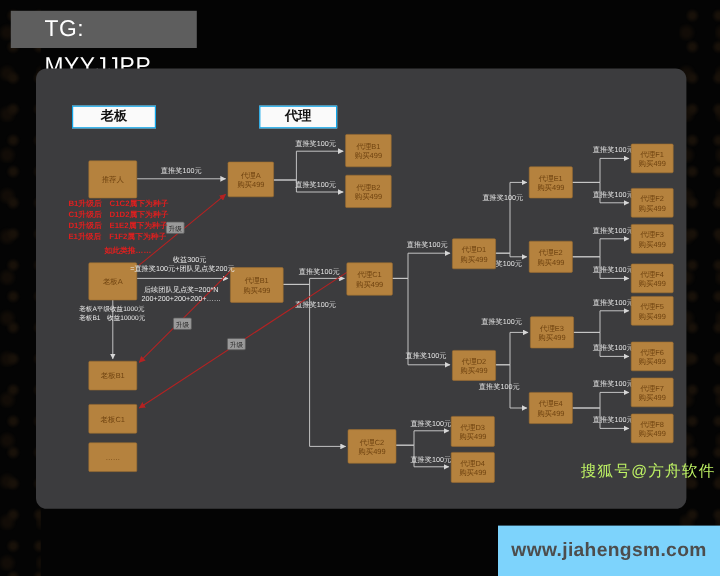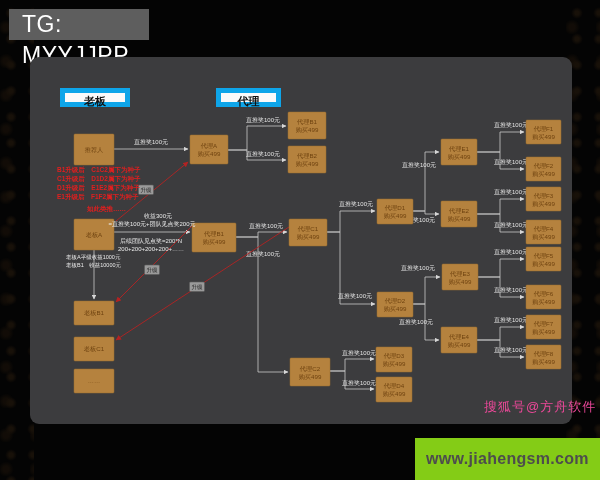--- a/index.html
+++ b/index.html
@@ -12,43 +12,43 @@
     position:absolute;top:0;bottom:0;width:34px;opacity:.55;
     background-image:
       radial-gradient(circle at 50% 50%, #2a1c0e 2px, rgba(42,28,14,0) 6px),
       radial-gradient(circle at 20% 80%, #1e140a 3px, rgba(30,20,10,0) 8px);
     background-size:22px 26px, 30px 34px;
   }
   .pattern.left{left:0;}
   .pattern.right{right:0;}
   .tg-box{
     position:absolute;left:9px;top:9px;width:127px;height:31px;
-    background:#5e5e5e;color:#fff;font-size:23px;line-height:31px;
-    padding-left:13px;letter-spacing:.5px;
+    background:#5e5e5e;color:#fff;font-size:19px;line-height:31px;
+    padding-left:28px;letter-spacing:.5px;
   }
   .panel{
     position:absolute;left:30px;top:57px;width:542px;height:367px;
     background:#3c3c3e;border-radius:9px;
   }
   .hdr{
-    position:absolute;background:#fafafa;border:5px solid #0ea5e9;
+    position:absolute;background:#fafafa;border:1px solid #0ea5e9;
     color:#111;font-weight:bold;font-size:11px;text-align:center;
     box-sizing:border-box;
   }
   .hdr-boss{left:60px;top:88px;width:70px;height:19px;line-height:17px;}
   .hdr-agent{left:177px;top:88px;width:65px;height:19px;line-height:17px;margin-left:39px;}
   #diagram-svg{position:absolute;left:0;top:0;pointer-events:none;}
   #diagram-svg text{font-family:"Liberation Sans","DejaVu Sans",sans-serif;}
   .sohu{
-    position:absolute;left:484px;top:398px;color:#ec4899;font-size:13px;
+    position:absolute;left:484px;top:384px;color:#bef264;font-size:13px;
     letter-spacing:1px;
   }
   .site-box{
     position:absolute;left:415px;top:438px;width:185px;height:42px;
-    background:#84cc16;display:flex;align-items:center;justify-content:center;
+    background:#7dd3fc;display:flex;align-items:center;justify-content:center;
   }
   .site-box span{color:#4d4d4d;font-size:16px;font-weight:bold;letter-spacing:.3px;}
 </style>
 </head>
 <body>
 
 <div class="pattern left"></div>
 <div class="pattern right"></div>
 
 <div class="tg-box">TG: MYYJJPP</div>

